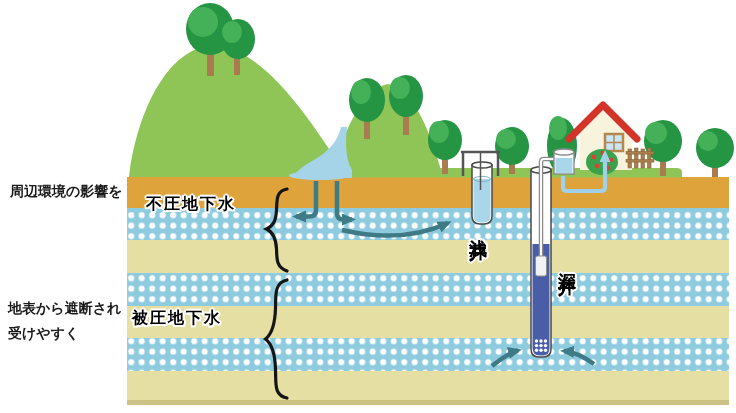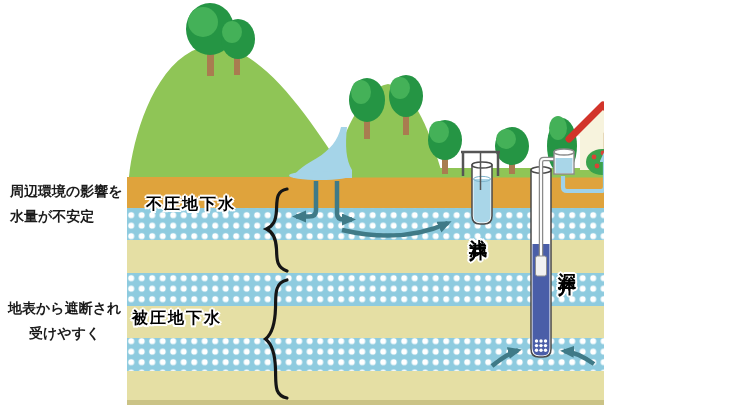--- a/index.html
+++ b/index.html
@@ -1,16 +1,16 @@
 <!DOCTYPE html>
 <html><head>
 <meta charset="utf-8">
 <style>
   html,body{margin:0;padding:0;background:#fff;}
-  .stage{position:relative;width:604px;height:413px;background:#fff;overflow:hidden;
+  .stage{position:relative;width:736px;height:413px;background:#fff;overflow:hidden;
          font-family:"DejaVu Sans","Liberation Sans",sans-serif;}
   .scene-svg{position:absolute;left:0;top:0;}
   .note{position:absolute;font-size:14px;font-weight:bold;color:#1b1b1b;line-height:25px;white-space:nowrap;}
   .note div{white-space:nowrap;}
   .layer-label{position:absolute;font-size:16px;font-weight:bold;color:#000;letter-spacing:2px;white-space:nowrap;
     text-shadow:2px 0 0 #fff,-2px 0 0 #fff,0 2px 0 #fff,0 -2px 0 #fff,
                 1.5px 1.5px 0 #fff,-1.5px 1.5px 0 #fff,1.5px -1.5px 0 #fff,-1.5px -1.5px 0 #fff;}
   .well-label{position:absolute;writing-mode:vertical-rl;text-orientation:upright;
     font-size:18px;font-weight:bold;color:#000;letter-spacing:3px;
     text-shadow:2px 0 0 #fff,-2px 0 0 #fff,0 2px 0 #fff,0 -2px 0 #fff,
@@ -175,23 +175,22 @@
   </g>
 
   <g fill="none" stroke="#151515" stroke-width="3.2" stroke-linecap="round">
     <path d="M287,189 C276,191 277,200 276.5,210 C276,221 273,226 266.5,229 C273,232 276,238 276.5,249 C277,259 276,267 287,271"></path>
     <path d="M287,280 C274,283 276,295 275.5,308 C275,325 272,334 265.5,339 C272,344 275,353 275.5,369 C276,385 274,395 287,398"></path>
   </g>
 </svg>
 
   <div class="note" style="left:10px;top:179px;">
     <div>周辺環境の影響を</div>
-    <div>水量が不安定</div>
   </div>
-  <div class="note" style="left:8px;top:296px;text-align:center;">
+  <div class="note" style="left:8px;top:296px;">
     <div>地表から遮断され</div>
     <div>受けやすく</div>
   </div>
 
   <div class="layer-label" style="left:146px;top:194px;">不圧地下水</div>
   <div class="layer-label" style="left:132px;top:308px;">被圧地下水</div>
 
   <div class="well-label" style="left:466px;top:224px;">浅井戸</div>
   <div class="well-label" style="left:555px;top:259px;">深井戸</div>
 

